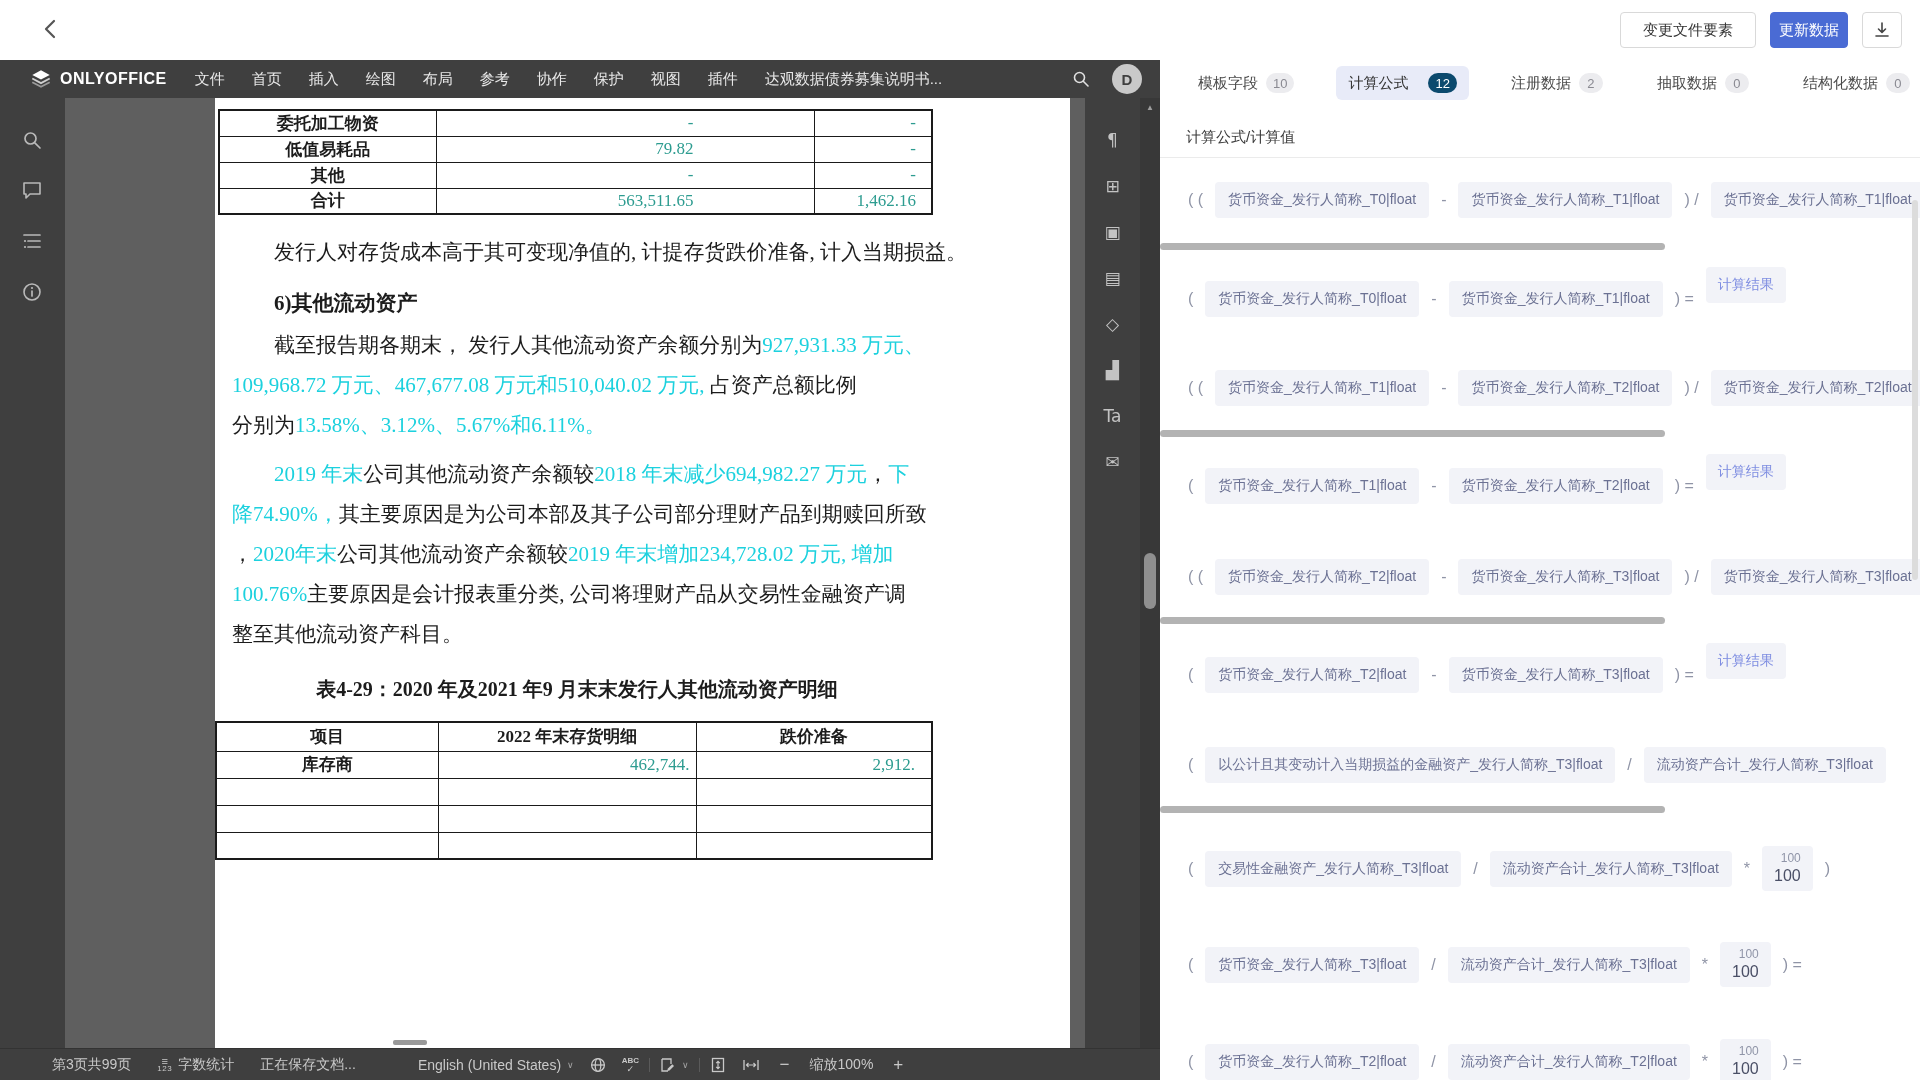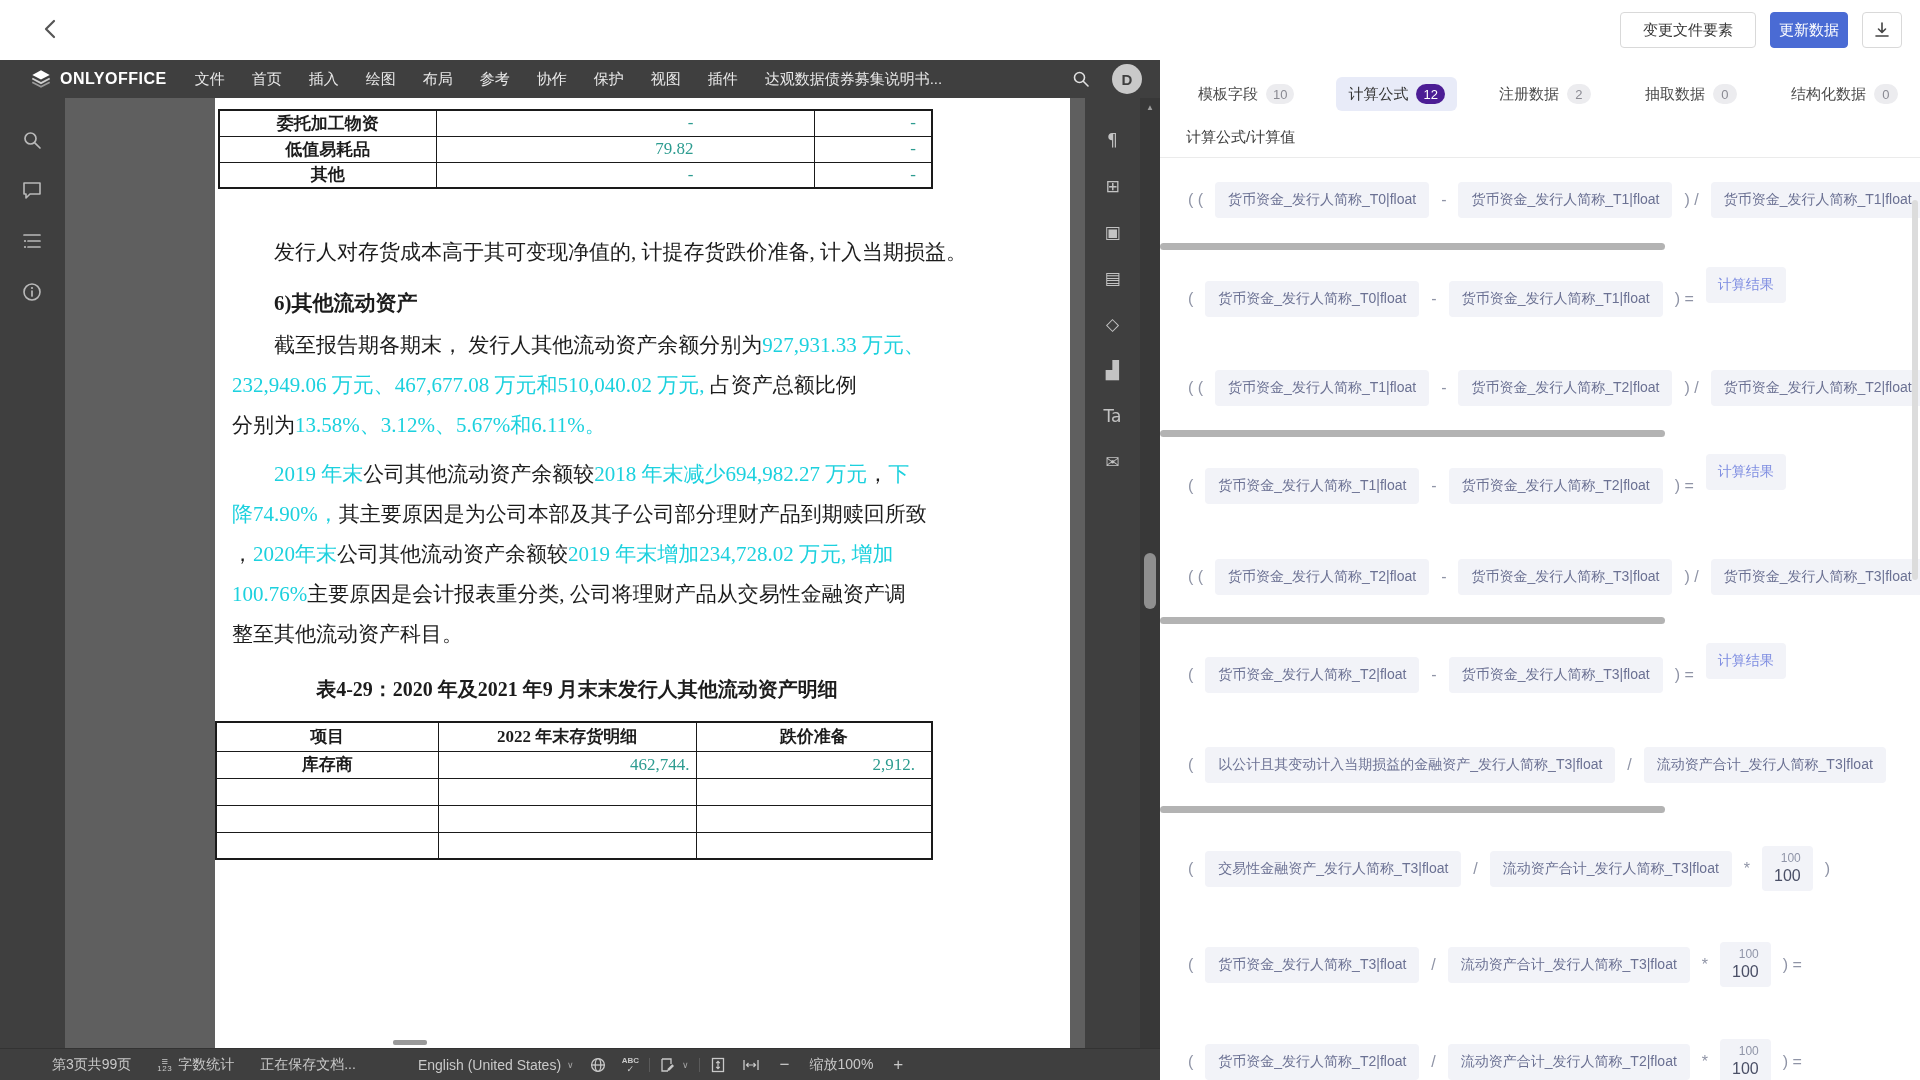--- a/index.html
+++ b/index.html
@@ -90,28 +90,28 @@
   .sb-div { width:1px; height:14px; background:#5a5a5a; margin:0 10px; }
   .wc-icon { display:flex; flex-direction:column; align-items:center; line-height:7px; }
   .wc-icon .l1 { font-size:11px; } .wc-icon .l2 { font-size:8px; letter-spacing:.5px; }
   .abc-icon { display:flex; flex-direction:column; align-items:center; line-height:8px; }
   .abc-icon .a1 { font-size:8px; font-weight:bold; } .abc-icon .a2 { font-size:9px; }
   .chev { font-size:9px; color:#a5a5a5; }
   .zoom-btn { font-size:17px; cursor:pointer; padding:0 4px; }
 
   
   #panel { position:absolute; left:1160px; top:60px; width:760px; height:1020px; background:#fff; overflow:hidden; }
-  #tabs { position:absolute; left:0; top:11px; width:760px; height:46px; display:flex; align-items:center;
+  #tabs { position:absolute; left:0; top:0; width:760px; height:46px; display:flex; align-items:center;
     gap:30px; padding-left:26px; }
   .tab { display:flex; align-items:center; gap:8px; font-size:15px; color:#4a4a4a; padding:7px 12px;
     border-radius:6px; cursor:pointer; white-space:nowrap; }
   .tab.active { background:#E8EBF8; color:#333; }
   .badge { min-width:24px; height:20px; border-radius:10px; background:#ECECEF; color:#8A8A92;
     font-size:13px; display:flex; align-items:center; justify-content:center; padding:0 7px; }
-  .tab.active .badge { background:#4c1d95; color:#fff; }
+  .tab.active .badge { background:#0c4a6e; color:#fff;margin-left:12px; }
   #panel-title { position:absolute; left:0; top:58px; width:760px; height:40px; display:flex;
     align-items:center; padding-left:26px; font-size:15px; color:#3a3a3a; border-bottom:1px solid #ebebeb; }
   #f-list { position:absolute; left:0; top:98px; width:760px; height:922px; overflow:hidden; }
   .f-row { position:absolute; left:0; right:-300px; display:flex; align-items:center; gap:12px;
     padding-left:28px; white-space:nowrap; }
   .f-row .hbar { display:none; }
   .f-row.is-bar { padding:0; }
   .f-row.is-bar .hbar { display:block; width:505px; height:7px; background:#B3B3B3; border-radius:4px; cursor:pointer; }
   .toks { display:flex; align-items:center; gap:12px; }
   .tok { display:flex; align-items:center; gap:12px; }
@@ -241,36 +241,41 @@
             <tr>
             <td class="c-label">低值易耗品</td>
             <td class="c-num pad-big">79.82</td>
             <td class="c-num pad-sm">-</td>
           </tr>
             <tr>
             <td class="c-label">其他</td>
             <td class="c-num pad-big">-</td>
             <td class="c-num pad-sm">-</td>
           </tr>
+            <tr>
+            <td class="c-label">合计</td>
+            <td class="c-num pad-big">563,511.65</td>
+            <td class="c-num pad-sm">1,462.16</td>
+          </tr>
           </tbody>
       </table>
 
       <div id="doc-text">
 
       <div class="line indent">
           <span><span class="run">发行人对存货成本高于其可变现净值的, 计提存货跌价准备, 计入当期损益。</span></span>
         </div>
           <div class="line indent bold" style="margin-top:11px">
           <span><span class="run">6)其他流动资产</span></span>
         </div>
           <div class="line indent" style="margin-top:2px">
           <span><span class="run">截至报告期各期末， 发行人其他流动资产余额分别为</span><span class="run hl">927,931.33 万元、</span></span>
         </div>
           <div class="line">
-          <span><span class="run hl">232,949.06 万元、467,677.08 万元和510,040.02 万元,</span><span class="run"> 占资产总额比例</span></span>
+          <span><span class="run hl">109,968.72 万元、467,677.08 万元和510,040.02 万元,</span><span class="run"> 占资产总额比例</span></span>
         </div>
           <div class="line">
           <span><span class="run">分别为</span><span class="run hl">13.58%、3.12%、5.67%和6.11%。</span></span>
         </div>
           <div class="line indent" style="margin-top:9px">
           <span><span class="run hl">2019 年末</span><span class="run">公司其他流动资产余额较</span><span class="run hl">2018 年末减少694,982.27 万元</span><span class="run">，</span><span class="run hl">下</span></span>
         </div>
           <div class="line">
           <span><span class="run hl">降74.90%，</span><span class="run">其主要原因是为公司本部及其子公司部分理财产品到期赎回所致</span></span>
         </div>

